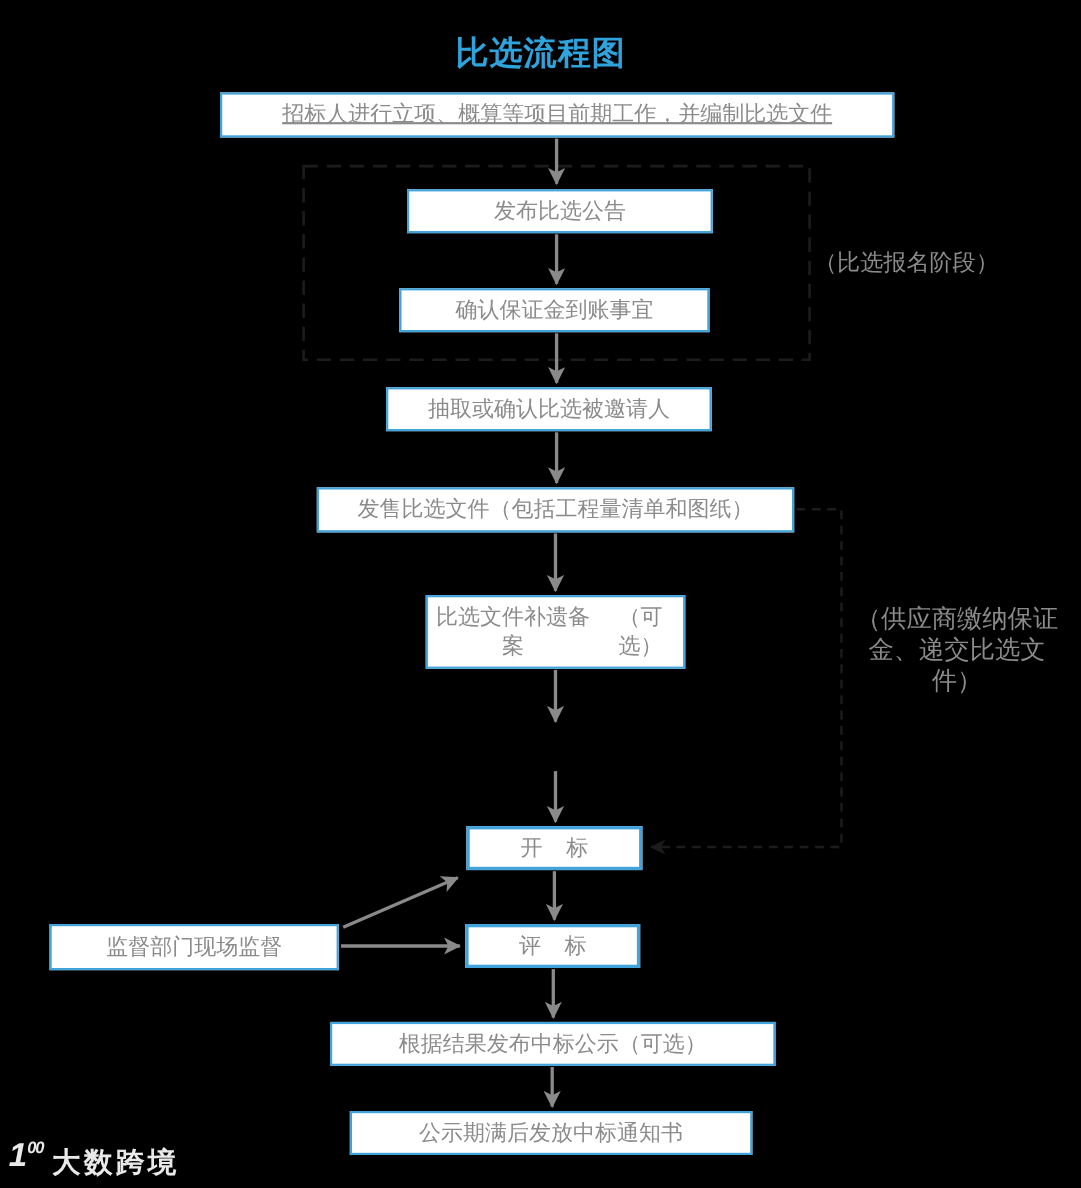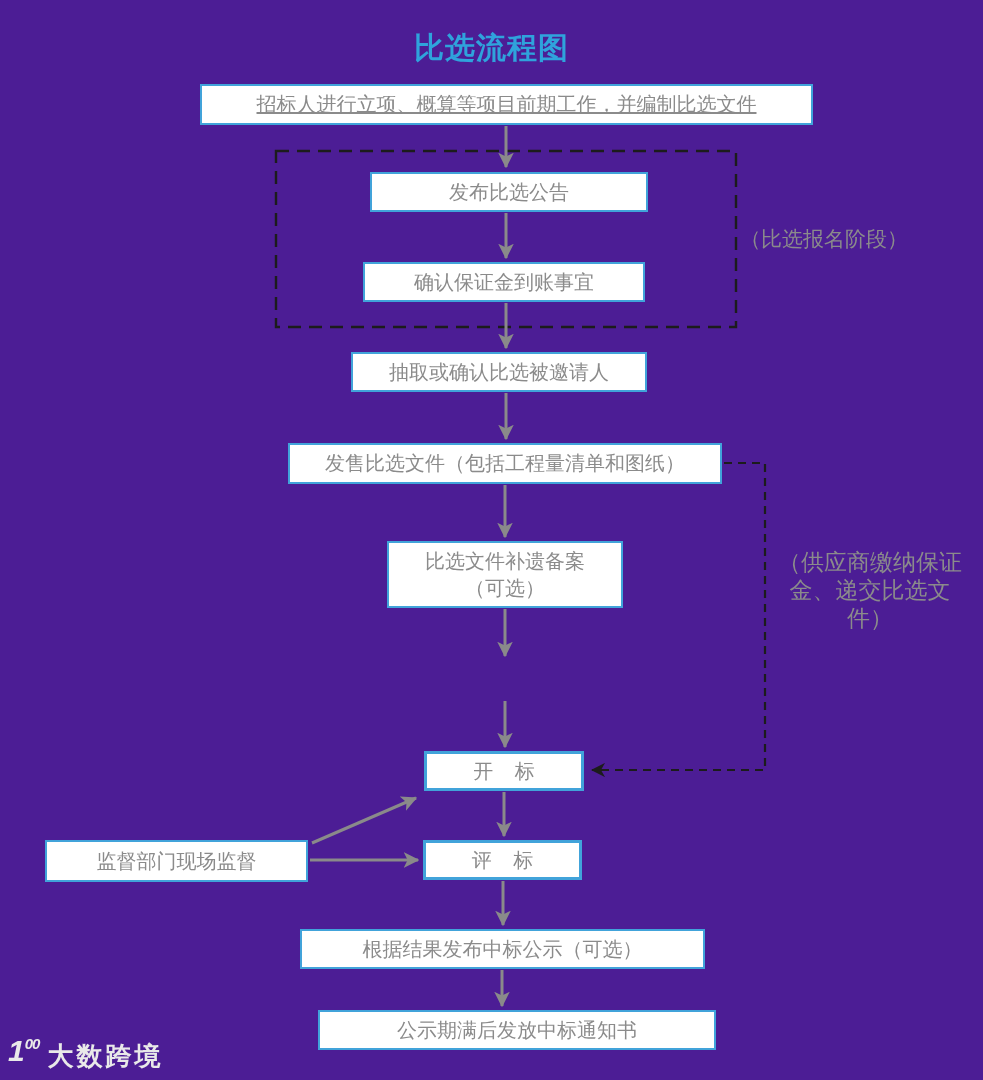--- a/index.html
+++ b/index.html
@@ -1,43 +1,43 @@
 <!DOCTYPE html>
 <html><head>
 <meta charset="utf-8">
 <style>
   html,body{margin:0;padding:0;background:#ffffff;}
   #stage{
-    position:relative;width:983px;height:1080px;background:#4c1d95;
+    position:relative;width:983px;height:1080px;background:#000000;
     font-family:"Liberation Sans","DejaVu Sans",sans-serif;overflow:hidden;
   }
   #connector-layer{position:absolute;left:0;top:0;width:983px;height:1080px;}
   .page-title{
     position:absolute;left:0;top:28px;width:983px;text-align:center;
     font-size:30px;font-weight:bold;color:#2fa3dc;letter-spacing:1px;
   }
   .box{
     position:absolute;box-sizing:border-box;border:2px solid #41a3da;background:#ffffff;
     color:#8b8b8b;font-size:20px;display:flex;align-items:center;justify-content:center;
     text-align:center;line-height:1.35;
   }
   .box.thick{border-width:3px;text-align:center;}
   .spaced{letter-spacing:8px;text-indent:8px;}
   .b-prep{left:200px;top:84px;width:613px;height:41px;text-decoration:underline;}
   .b-announcement{left:370px;top:172px;width:278px;height:40px;}
   .b-deposit{left:363px;top:262px;width:282px;height:40px;}
   .b-invitees{left:351px;top:352px;width:296px;height:40px;}
   .b-selldocs{left:288px;top:443px;width:434px;height:41px;}
-  .b-supplement{left:387px;top:541px;width:236px;height:67px;flex-direction:column;}
+  .b-supplement{left:387px;top:541px;width:236px;height:67px;}
   .b-supervise-invite{left:315px;top:660px;width:381px;height:40px;}
   .b-bidopen{left:424px;top:751px;width:160px;height:40px;}
   .b-bideval{left:423px;top:840px;width:159px;height:40px;}
   .b-onsite{left:45px;top:840px;width:263px;height:42px;}
   .b-publicity{left:300px;top:929px;width:405px;height:40px;}
-  .b-notice{left:318px;top:1010px;width:398px;height:40px;}
+  .b-notice{left:318px;top:1010px;width:366px;height:40px;}
   .note{
     position:absolute;color:#8b8b8b;font-size:21px;line-height:28px;
   }
   .note-stage{left:740px;top:225px;}
   .note-supplier{left:770px;top:548px;width:200px;text-align:center;font-size:23px;}
   .watermark{
     position:absolute;left:8px;top:1036px;display:flex;align-items:flex-end;
     color:#e9e9e9;font-weight:bold;user-select:none;
   }
   .wm-logo{position:relative;font-size:30px;line-height:30px;font-style:italic;}

